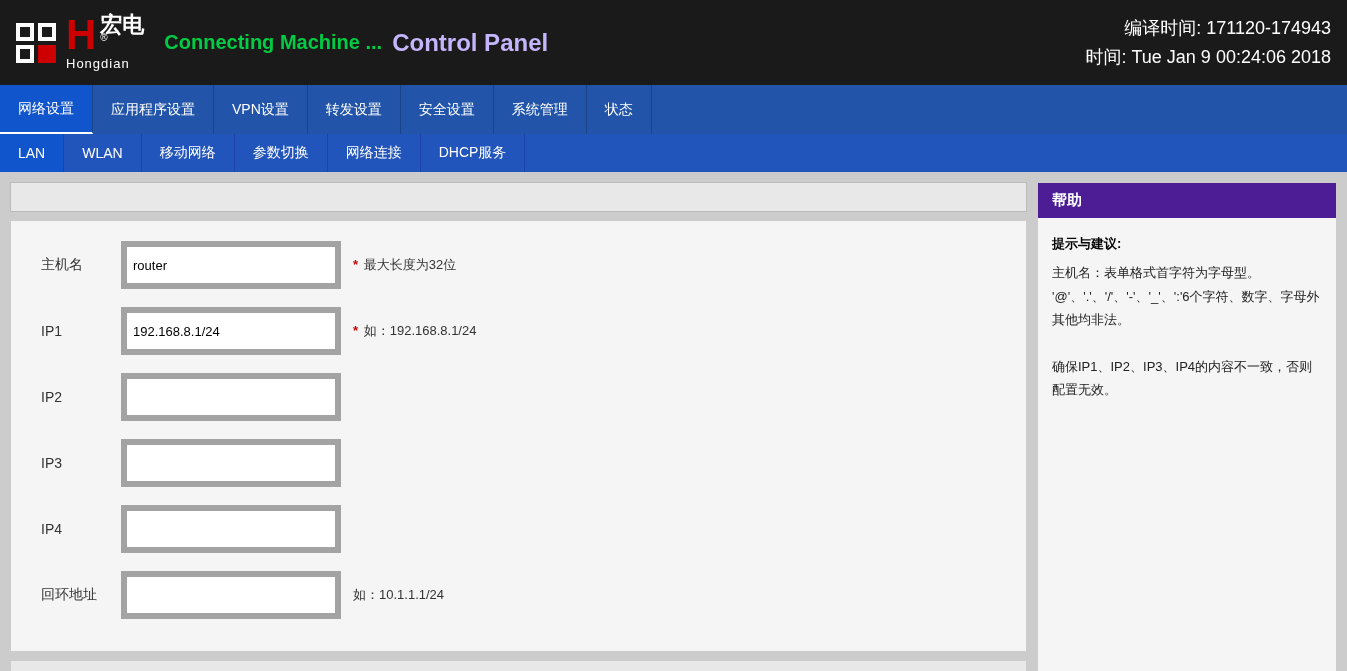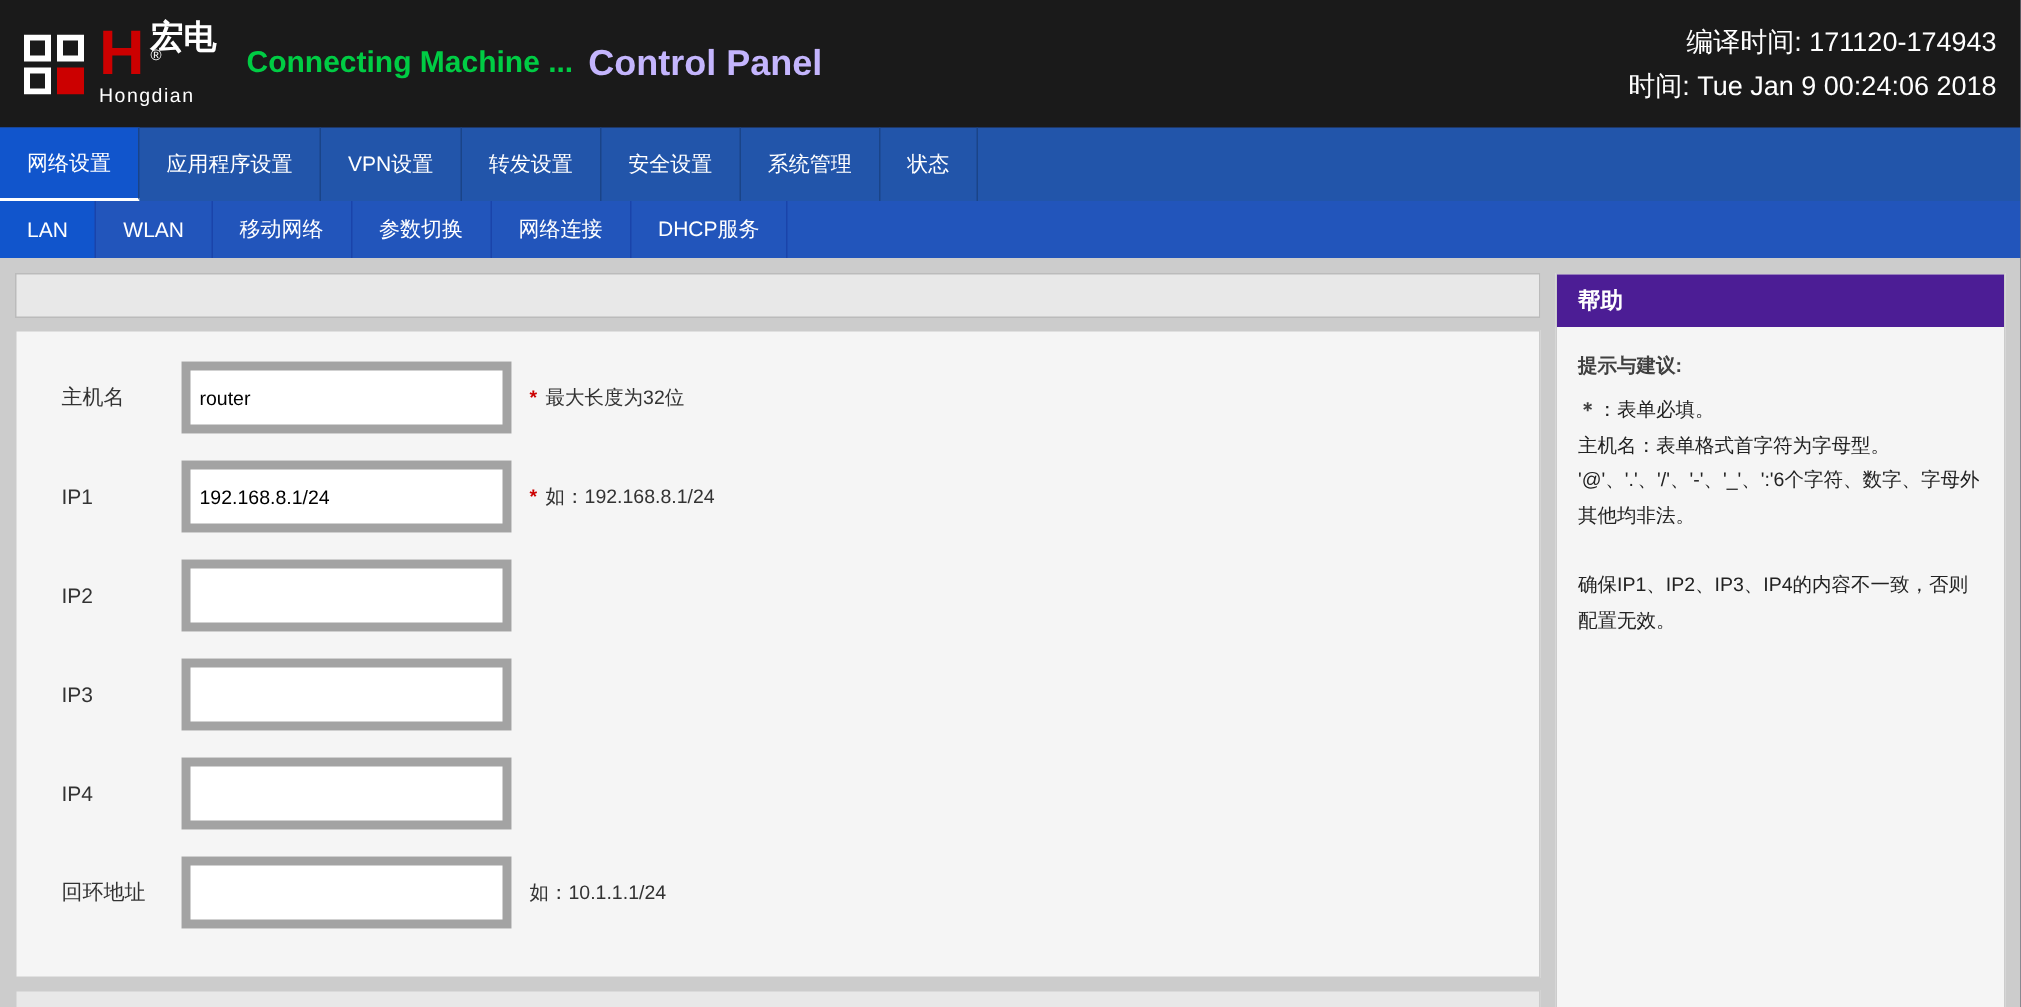--- a/index.html
+++ b/index.html
@@ -179,21 +179,21 @@
       padding: 14px;
       font-size: 13px;
       line-height: 1.8;
       color: #222;
     }
     .help-body .section-title {
       font-weight: bold;
       margin-bottom: 6px;
     }
     .help-body .red-star {
-      color: #404040;
+      color: #000000;
       font-weight: bold;
     }
 
     
     .logo-square {
       width: 40px;
       height: 40px;
     }
   </style>
 </head>
@@ -305,23 +305,20 @@
     </div>
   </div>
 
   <div class="help-panel">
     <div class="help-title">帮助</div>
     <div class="help-body">
       <div class="section-title">
         <span class="red-star">提示与建议:</span>
       </div>
       <div>
-        <span class="red-star">＊</span>：表单必填。
-      </div>
-      <div>
         主机名：表单格式首字符为字母型。
       </div>
       <div>
         '@'、'.'、'/'、'-'、'_'、':'6个字符、数字、字母外其他均非法。
       </div>
       <br>
       <div>
         确保IP1、IP2、IP3、IP4的内容不一致，否则配置无效。
       </div>
     </div>

